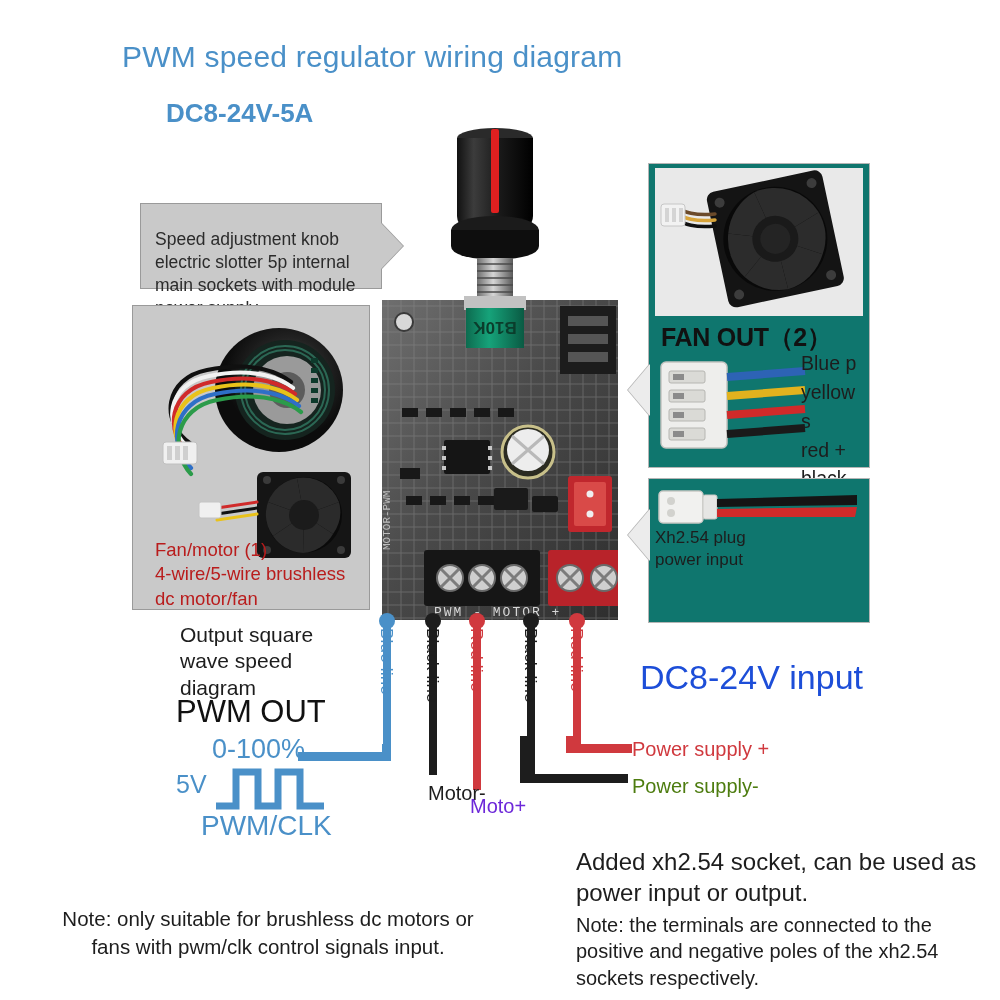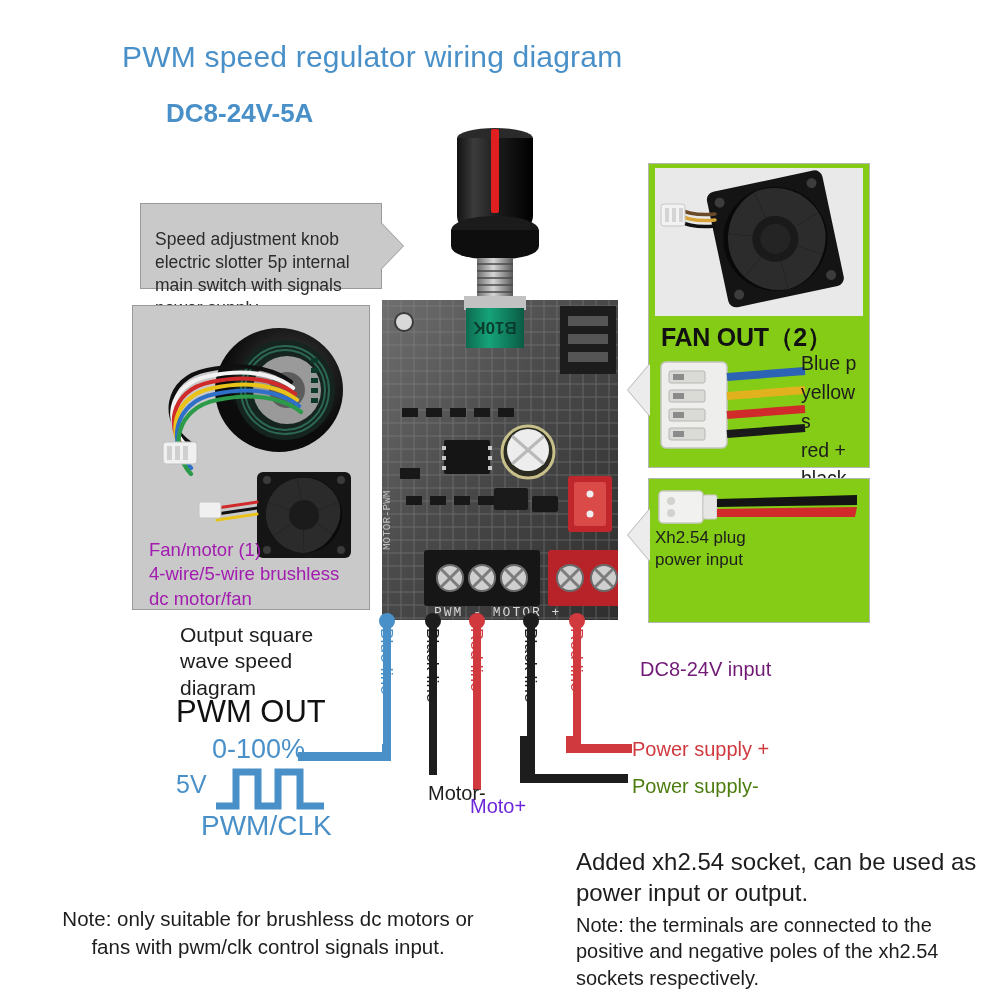--- a/index.html
+++ b/index.html
@@ -10,50 +10,50 @@
     color:#231f20;
   }
   .abs{position:absolute;}
 
   
   #title{left:122px;top:40px;font-size:30px;color:#4a90c8;letter-spacing:.2px;white-space:nowrap;}
   #subtitle{left:166px;top:98px;font-size:26px;color:#4a90c8;font-weight:600;white-space:nowrap;}
 
   
   .callout{background:#c9c9c9;border:1px solid #9a9a9a;box-sizing:border-box;}
-  .callout.light{background:#84cc16;border:1px solid #b5b5b5;}
+  .callout.light{background:#0f766e;border:1px solid #b5b5b5;}
   .callout .txt{padding:24px 10px 6px 14px;font-size:17.5px;line-height:1.32;color:#2b2b2b;}
   
   .notch-r{position:absolute;right:-22px;top:50%;transform:translateY(-50%);
     width:0;height:0;border-top:24px solid transparent;border-bottom:24px solid transparent;
     border-left:23px solid #c9c9c9;filter:drop-shadow(1px 0 0 #9a9a9a);}
   
   .notch-l{position:absolute;left:-21px;top:46px;width:0;height:0;
     border-top:26px solid transparent;border-bottom:26px solid transparent;
     border-right:22px solid #ececec;filter:drop-shadow(-1px 0 0 #b5b5b5);}
 
   #box-knob{left:140px;top:203px;width:242px;height:86px;}
   #box-motor{left:132px;top:305px;width:238px;height:305px;}
   #box-fanout{left:648px;top:163px;width:222px;height:305px;}
   #box-xh{left:648px;top:478px;width:222px;height:145px;}
 
   
   .photo{position:absolute;}
   #fanout-title{left:660px;top:320px;font-size:25px;font-weight:bold;color:#111;letter-spacing:-.3px;white-space:nowrap;}
   #wirecolors{left:800px;top:348px;width:84px;font-size:19.5px;line-height:1.48;color:#1d1d1d;}
-  #fanmotor-cap{left:136px;top:538px;width:232px;font-size:18.5px;line-height:1.32;color:#a21caf;padding-left:16px;}
+  #fanmotor-cap{left:136px;top:538px;width:232px;font-size:18.5px;line-height:1.32;color:#b91c1c;padding-left:22px;}
   #xh-cap{left:655px;top:528px;width:212px;font-size:17px;line-height:1.28;color:#1d1d1d;}
 
   #outsq{left:180px;top:622px;width:180px;font-size:21px;line-height:1.25;color:#1d1d1d;}
   #pwmout{left:176px;top:694px;font-size:31px;color:#111;white-space:nowrap;}
   #pct{left:212px;top:734px;font-size:27px;color:#4a90c8;white-space:nowrap;}
   #v5{left:176px;top:770px;font-size:25px;color:#4a90c8;white-space:nowrap;}
   #pwmclk{left:201px;top:810px;font-size:28px;color:#4a90c8;white-space:nowrap;}
 
-  #dcinput{left:640px;top:658px;font-size:20px;color:#701a75;white-space:nowrap;}
+  #dcinput{left:640px;top:658px;font-size:34px;color:#1d4ed8;white-space:nowrap;}
 
   #psplus{left:632px;top:738px;font-size:20px;color:#d0393e;white-space:nowrap;}
   #psminus{left:632px;top:775px;font-size:20px;color:#4d7c0f;white-space:nowrap;}
   #motorminus{left:428px;top:782px;font-size:20px;color:#1d1d1d;white-space:nowrap;}
   #motoplus{left:470px;top:795px;font-size:20px;color:#6d28d9;white-space:nowrap;}
 
   #note-left{left:28px;top:905px;width:480px;font-size:20.5px;line-height:1.38;color:#1d1d1d;text-align:center;}
   #added{left:576px;top:846px;width:412px;font-size:24px;line-height:1.3;color:#1d1d1d;}
   #note-right{left:576px;top:912px;width:418px;font-size:20px;line-height:1.32;color:#1d1d1d;}
 
@@ -198,21 +198,21 @@
     <rect x="26" y="190" width="58" height="40" fill="url(#potg)"></rect>
     <text x="55" y="216" text-anchor="middle" font-family="'Liberation Sans',sans-serif" font-size="17" font-weight="bold" fill="#0b3d2c" transform="rotate(180 55 210)">B10K</text>
   </svg>
 </div>
 
 <div class="abs callout" id="box-knob">
   <div class="notch-r"></div>
   <div class="txt">
     <div>Speed adjustment knob</div>
     <div>electric slotter 5p internal</div>
-    <div>main switch with signals</div>
+    <div>main sockets with module</div>
     <div>power supply</div>
   </div>
 </div>
 
 <div class="abs callout" id="box-motor">
   <svg class="abs" style="left:18px;top:6px;" width="214" height="250" viewBox="0 0 214 250">
     <defs>
       <radialGradient id="mot" cx="58%" cy="38%">
         <stop offset="0%" stop-color="#5a5a5a"></stop>
           <stop offset="60%" stop-color="#222"></stop>

